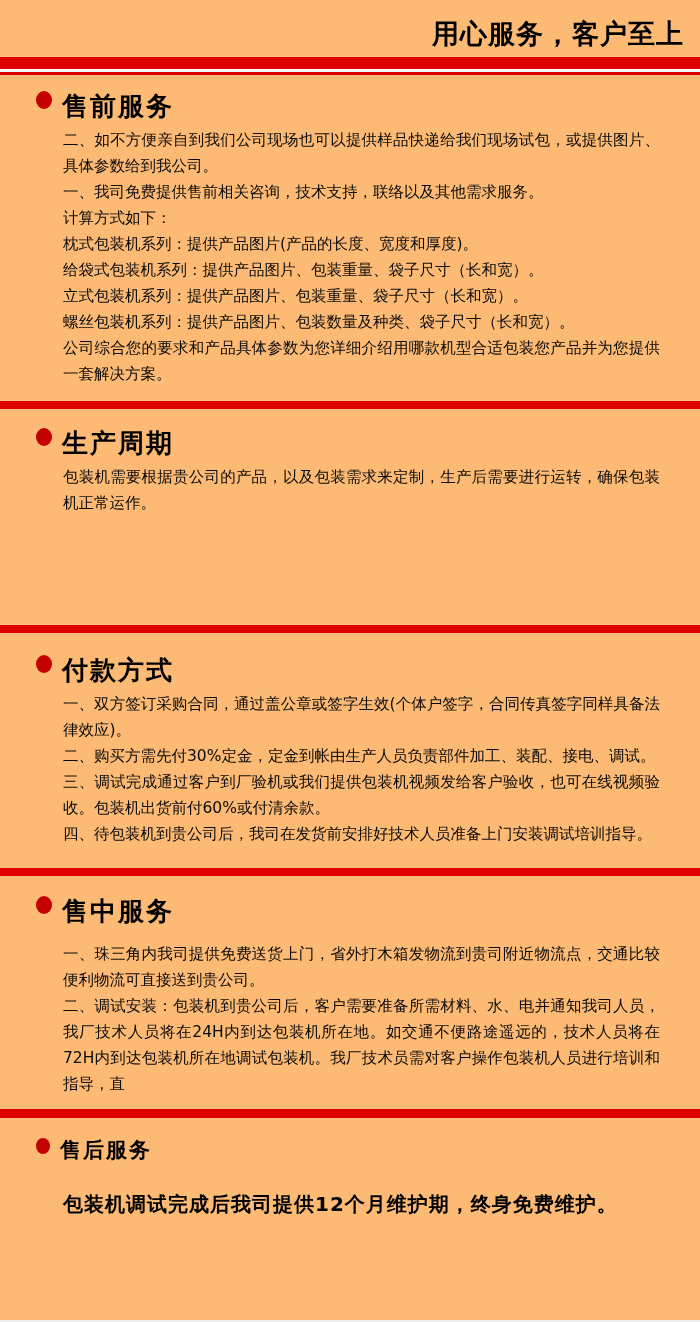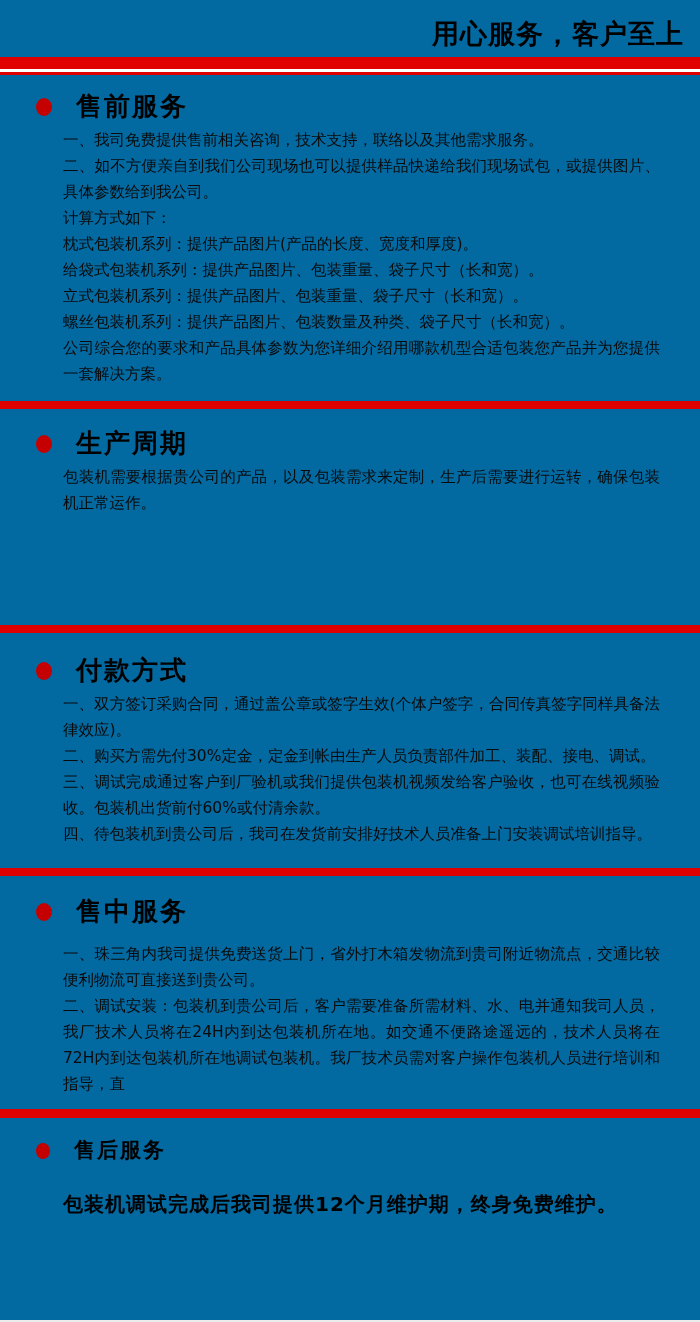--- a/index.html
+++ b/index.html
@@ -6,21 +6,21 @@
   body{
     width:700px;
     font-family:"DejaVu Sans","Liberation Sans",sans-serif;
     color:#111;
   }
   .page{
     position:relative;
     width:700px;
     height:1322px;
     box-sizing:border-box;
-    background:#0369a1;
+    background:#fdba74;
     overflow:hidden;
     border-bottom:2px solid #ececec;
   }
   
   .header-slogan{
     box-sizing:border-box;
     height:57px;
     padding:17px 16px 0 0;
     text-align:right;
     font-size:27px;
@@ -39,22 +39,22 @@
     padding:0 40px 0 36px;
     overflow:hidden;
   }
   .sec1{height:326px;}
   .sec2{height:216px;}
   .sec3{height:235px;}
   .sec4{height:233px;}
   .sec5{height:163px;}
   .trow{
     display:flex;
-    align-items:center;
-    gap:24px;
+    align-items:flex-start;
+    gap:10px;
   }
   .mt16{margin-top:16px;}
   .mt19{margin-top:19px;}
   .mt22{margin-top:22px;}
   .mt30{margin-top:20px;}
   .dot{
     flex:0 0 auto;
     width:16px;
     height:18px;
     border-radius:50%;
@@ -101,22 +101,22 @@
     <div class="bar-gap"></div>
     <div class="bar-thin"></div>
   </div>
 
   <section class="sec sec1">
     <div class="trow mt16">
       <span class="dot"></span>
       <h2 class="stitle">售前服务</h2>
     </div>
     <div class="sbody">
+      <p>二、如不方便亲自到我们公司现场也可以提供样品快递给我们现场试包，或提供图片、具体参数给到我公司。</p>
       <p>一、我司免费提供售前相关咨询，技术支持，联络以及其他需求服务。</p>
-      <p>二、如不方便亲自到我们公司现场也可以提供样品快递给我们现场试包，或提供图片、具体参数给到我公司。</p>
       <p>计算方式如下：</p>
       <p>枕式包装机系列：提供产品图片(产品的长度、宽度和厚度)。</p>
       <p>给袋式包装机系列：提供产品图片、包装重量、袋子尺寸（长和宽）。</p>
       <p>立式包装机系列：提供产品图片、包装重量、袋子尺寸（长和宽）。</p>
       <p>螺丝包装机系列：提供产品图片、包装数量及种类、袋子尺寸（长和宽）。</p>
       <p>公司综合您的要求和产品具体参数为您详细介绍用哪款机型合适包装您产品并为您提供一套解决方案。</p>
     </div>
   </section>
   <div class="divider"></div>
 

